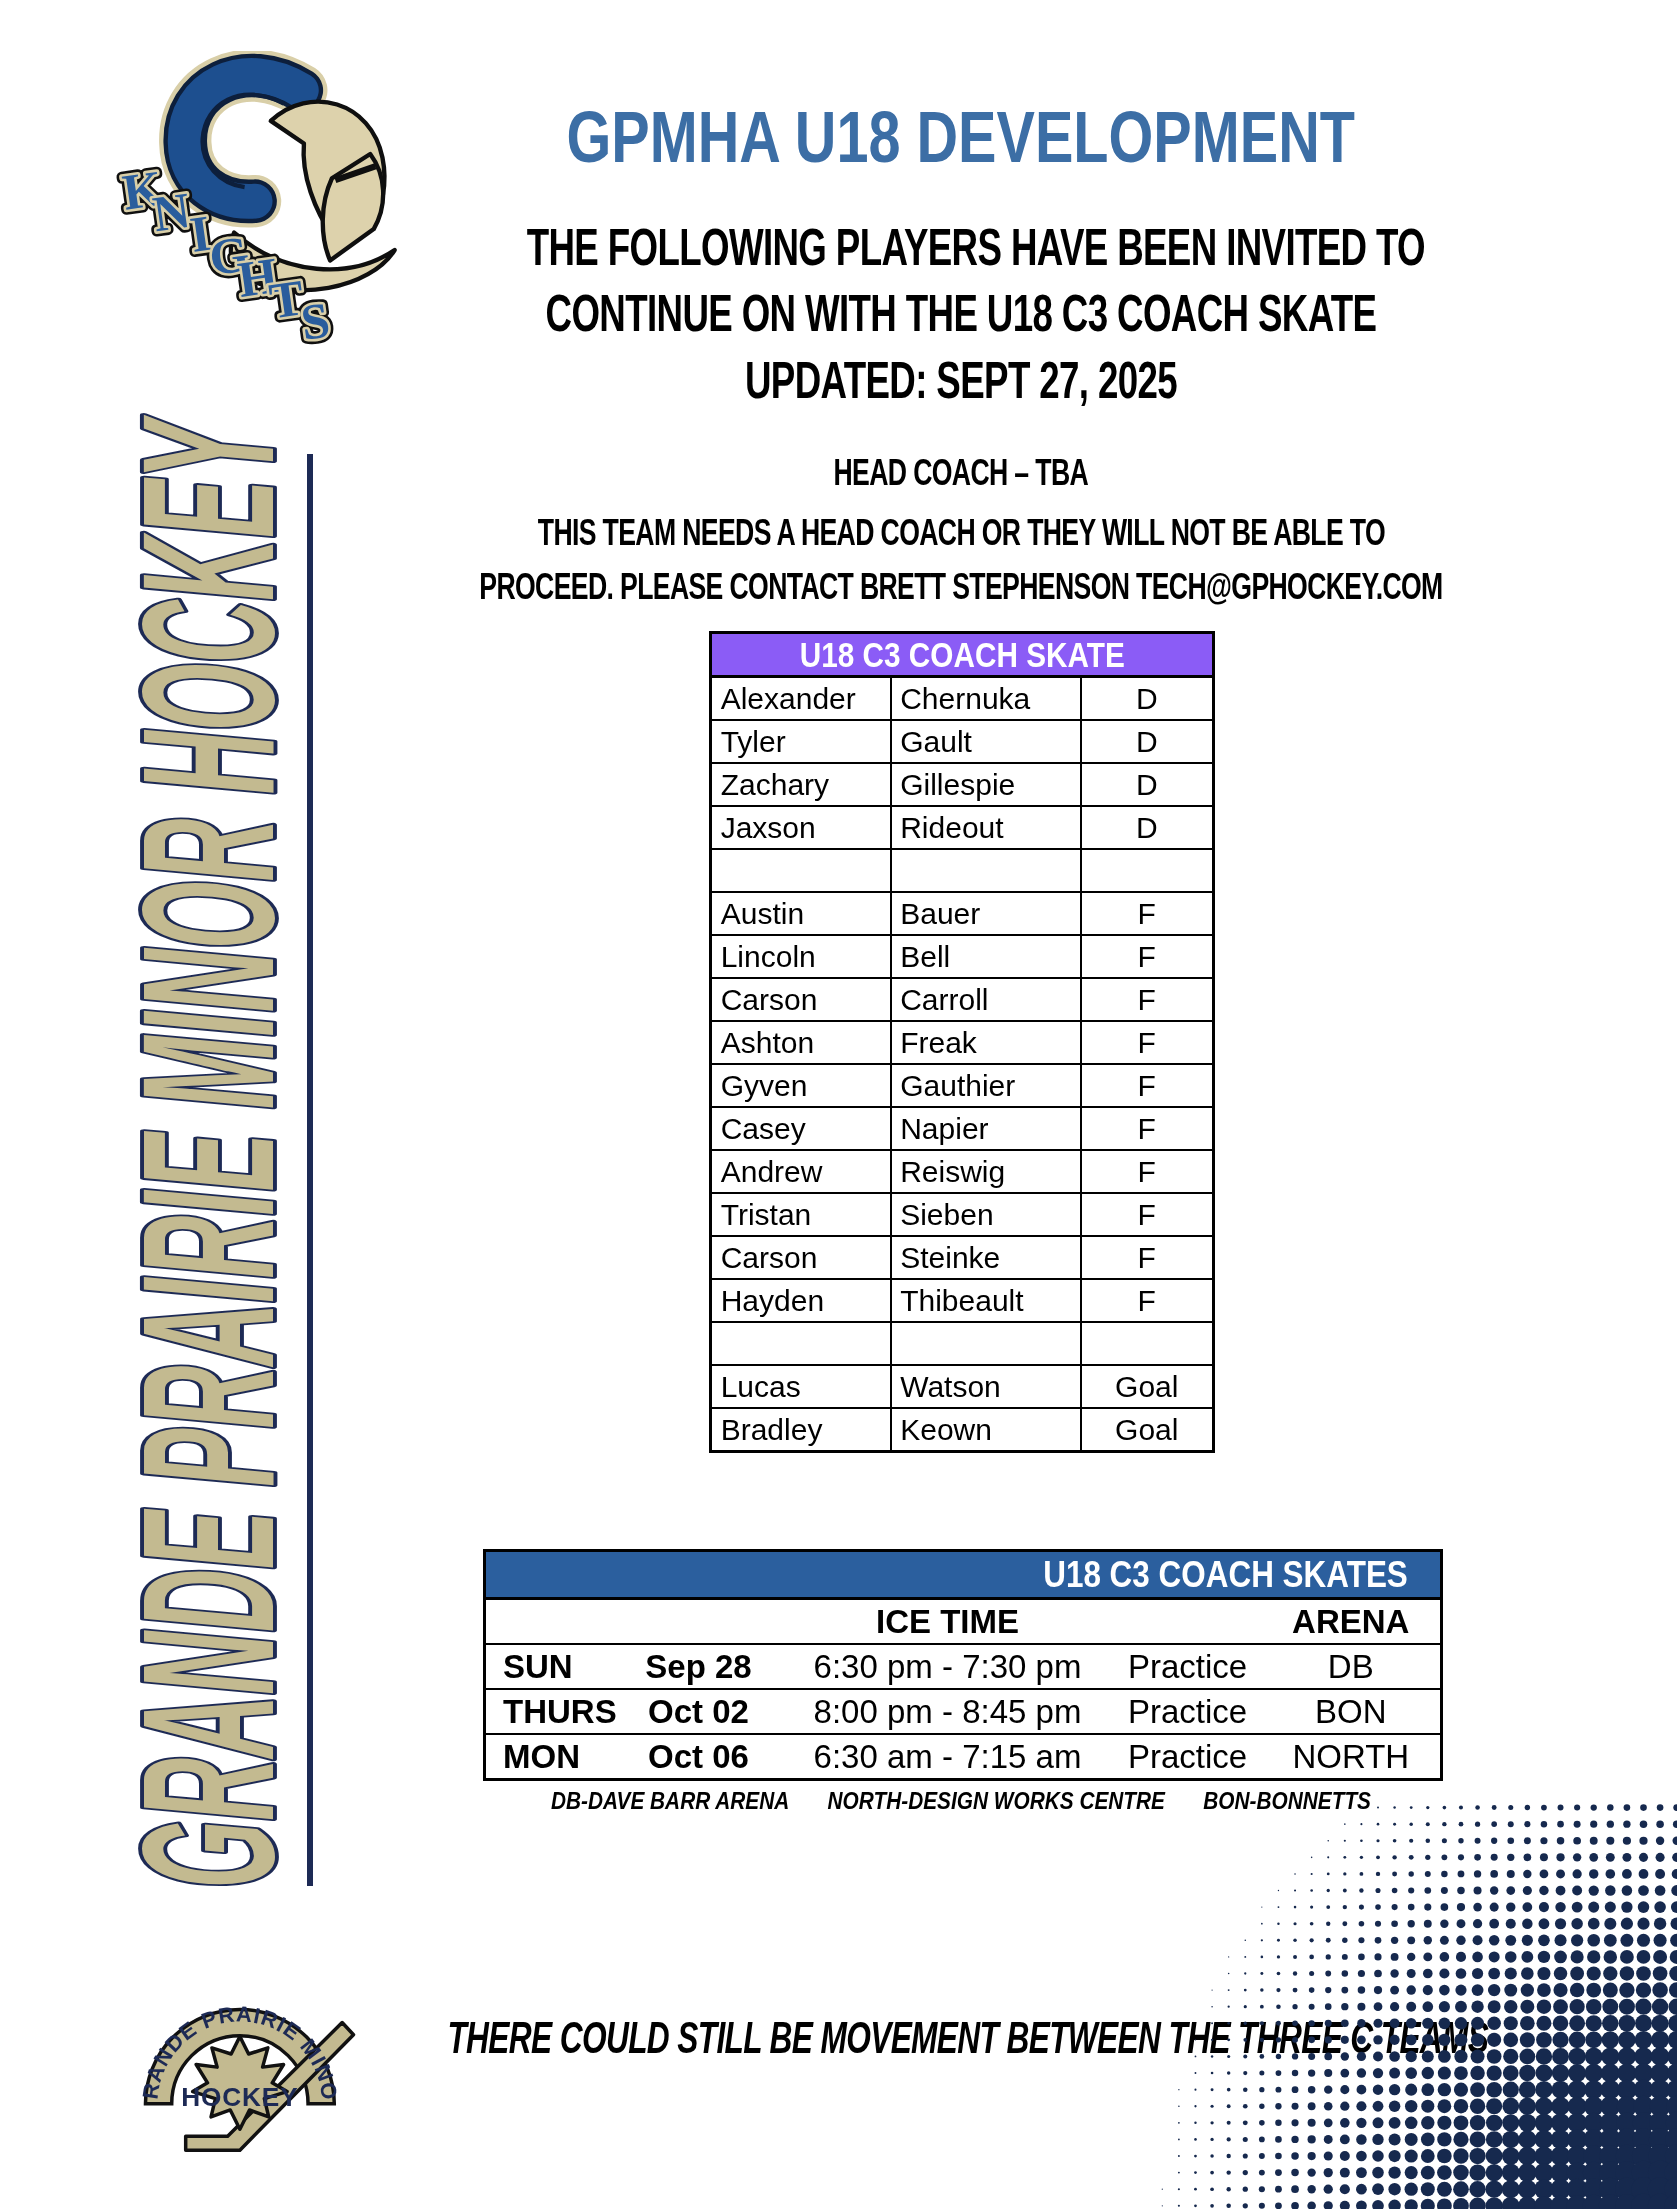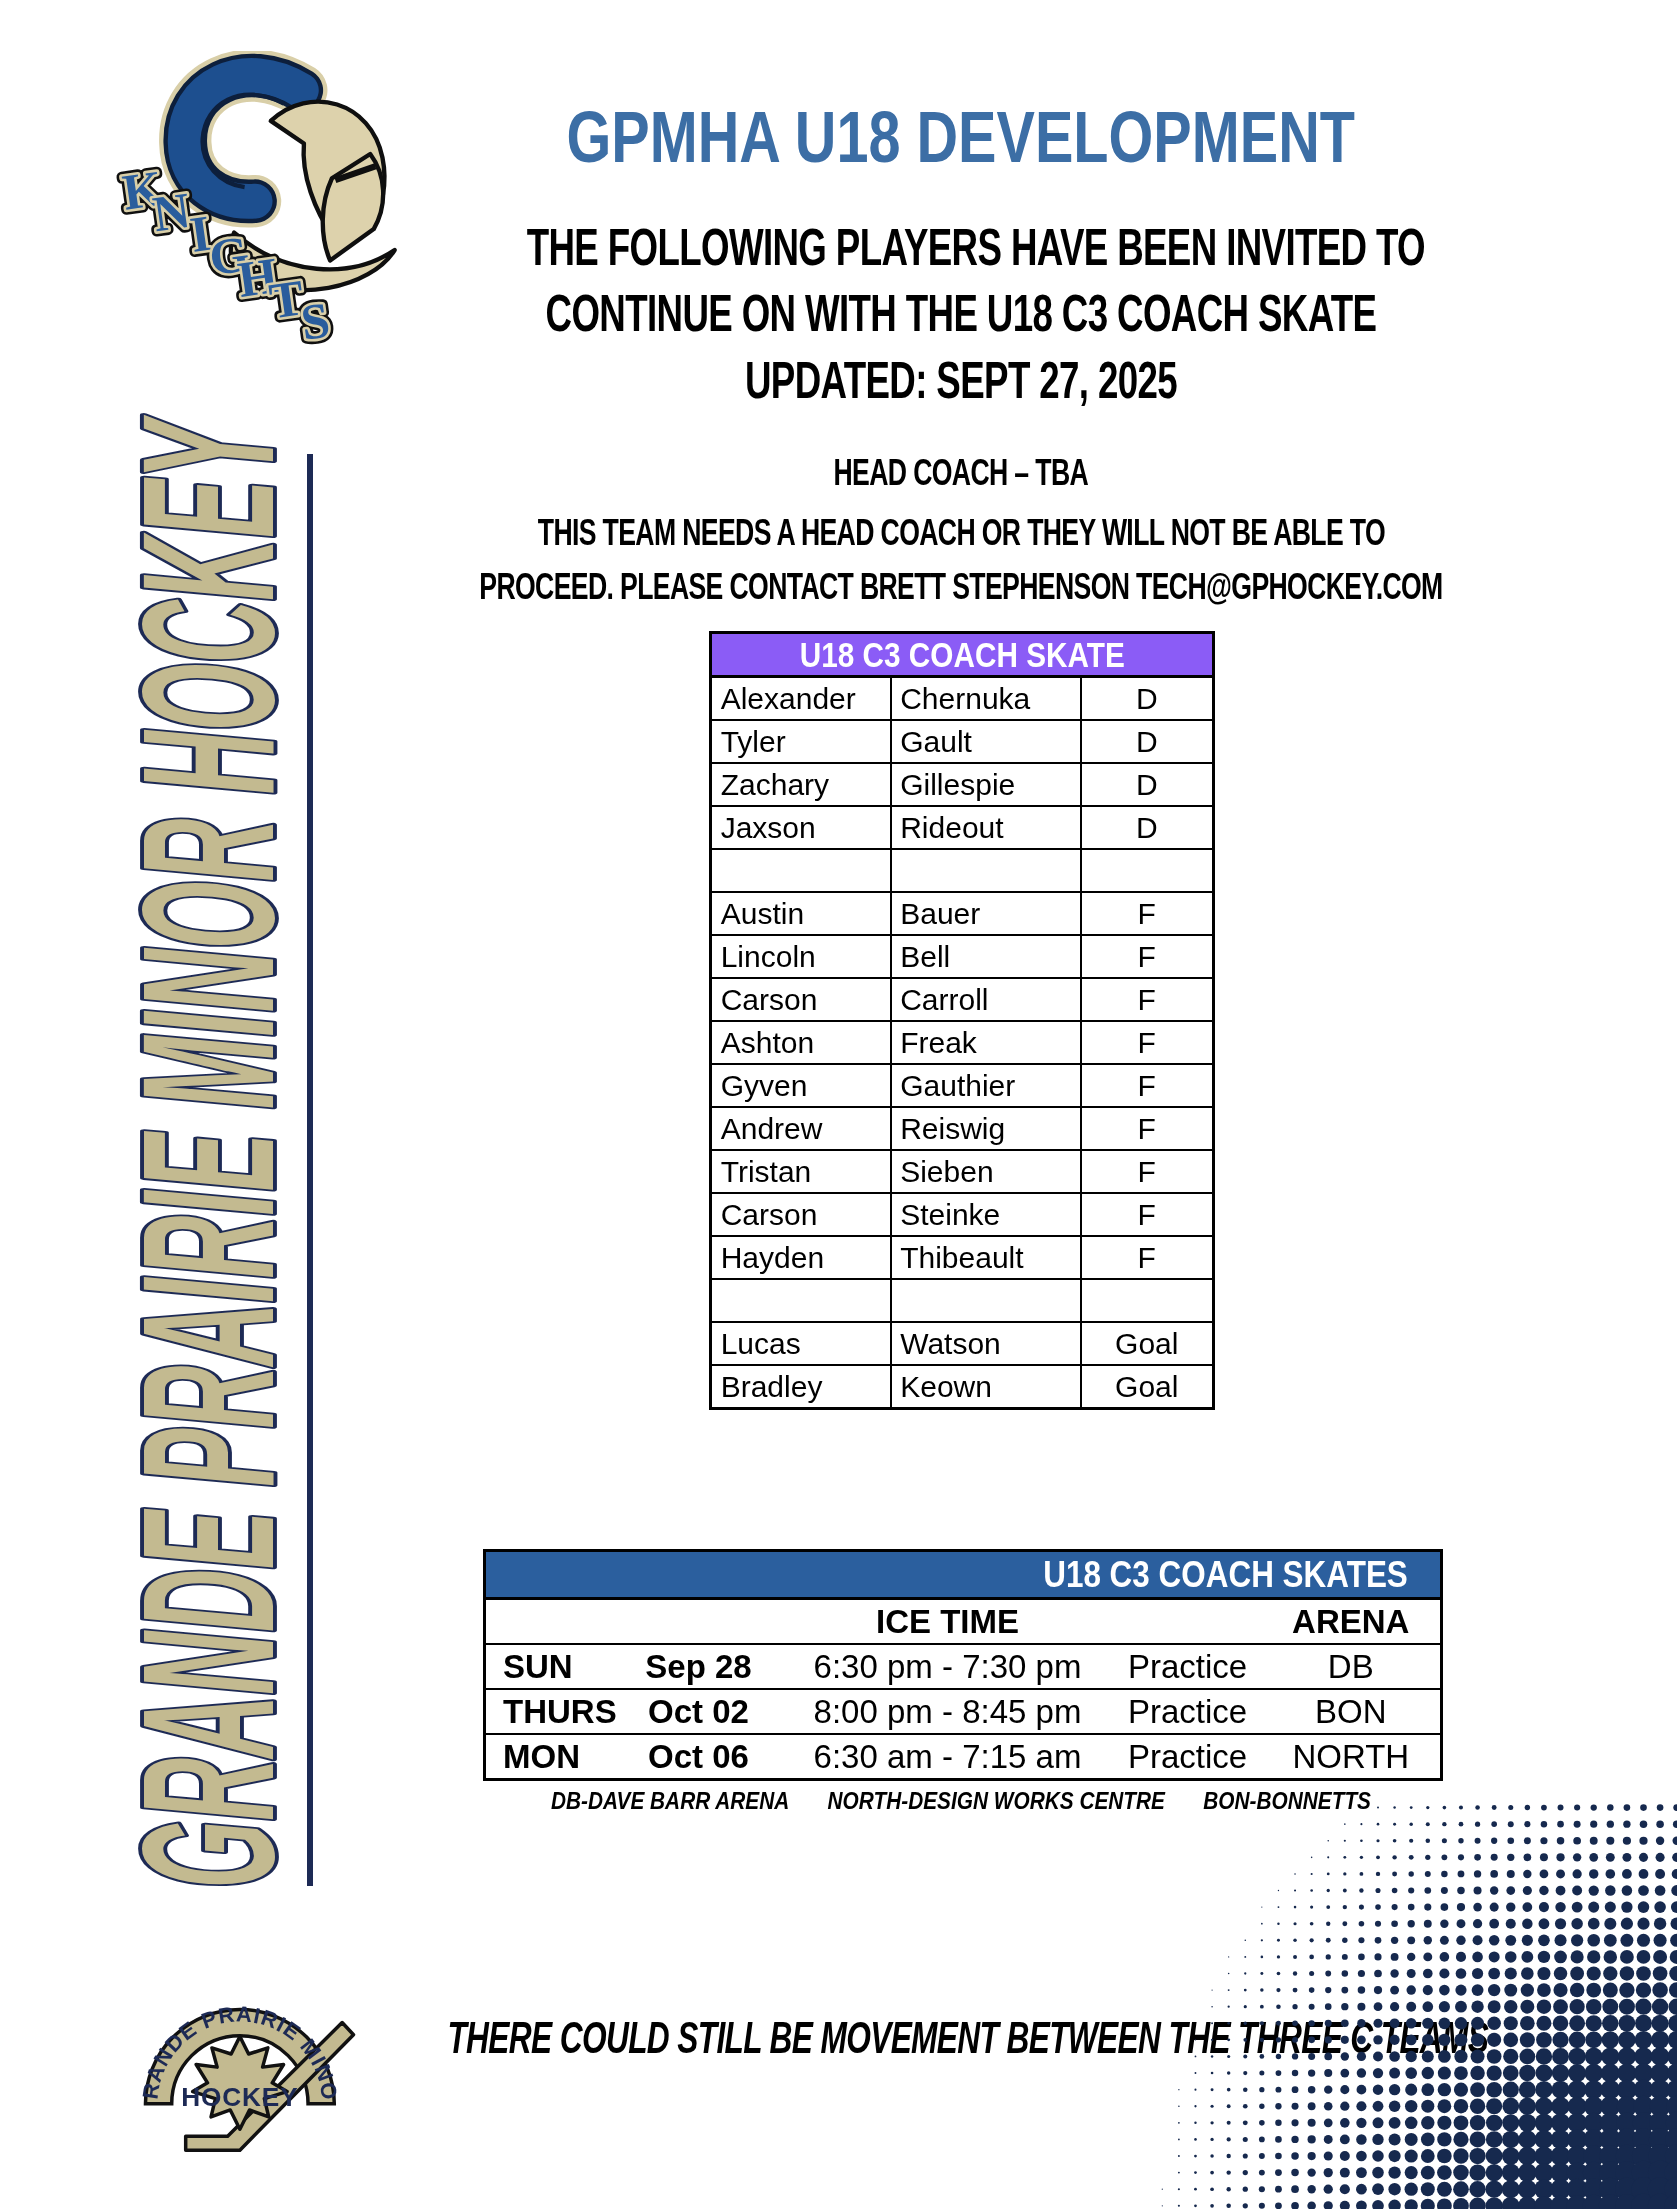--- a/index.html
+++ b/index.html
@@ -142,20 +142,25 @@
           <td class="pos">F</td>
         </tr>
     <tr>
           <td>Ashton</td>
           <td>Freak</td>
           <td class="pos">F</td>
         </tr>
     <tr>
           <td>Gyven</td>
           <td>Gauthier</td>
+          <td class="pos">F</td>
+        </tr>
+    <tr>
+          <td>Casey</td>
+          <td>Napier</td>
           <td class="pos">F</td>
         </tr>
     <tr>
           <td>Andrew</td>
           <td>Reiswig</td>
           <td class="pos">F</td>
         </tr>
     <tr>
           <td>Tristan</td>
           <td>Sieben</td>

